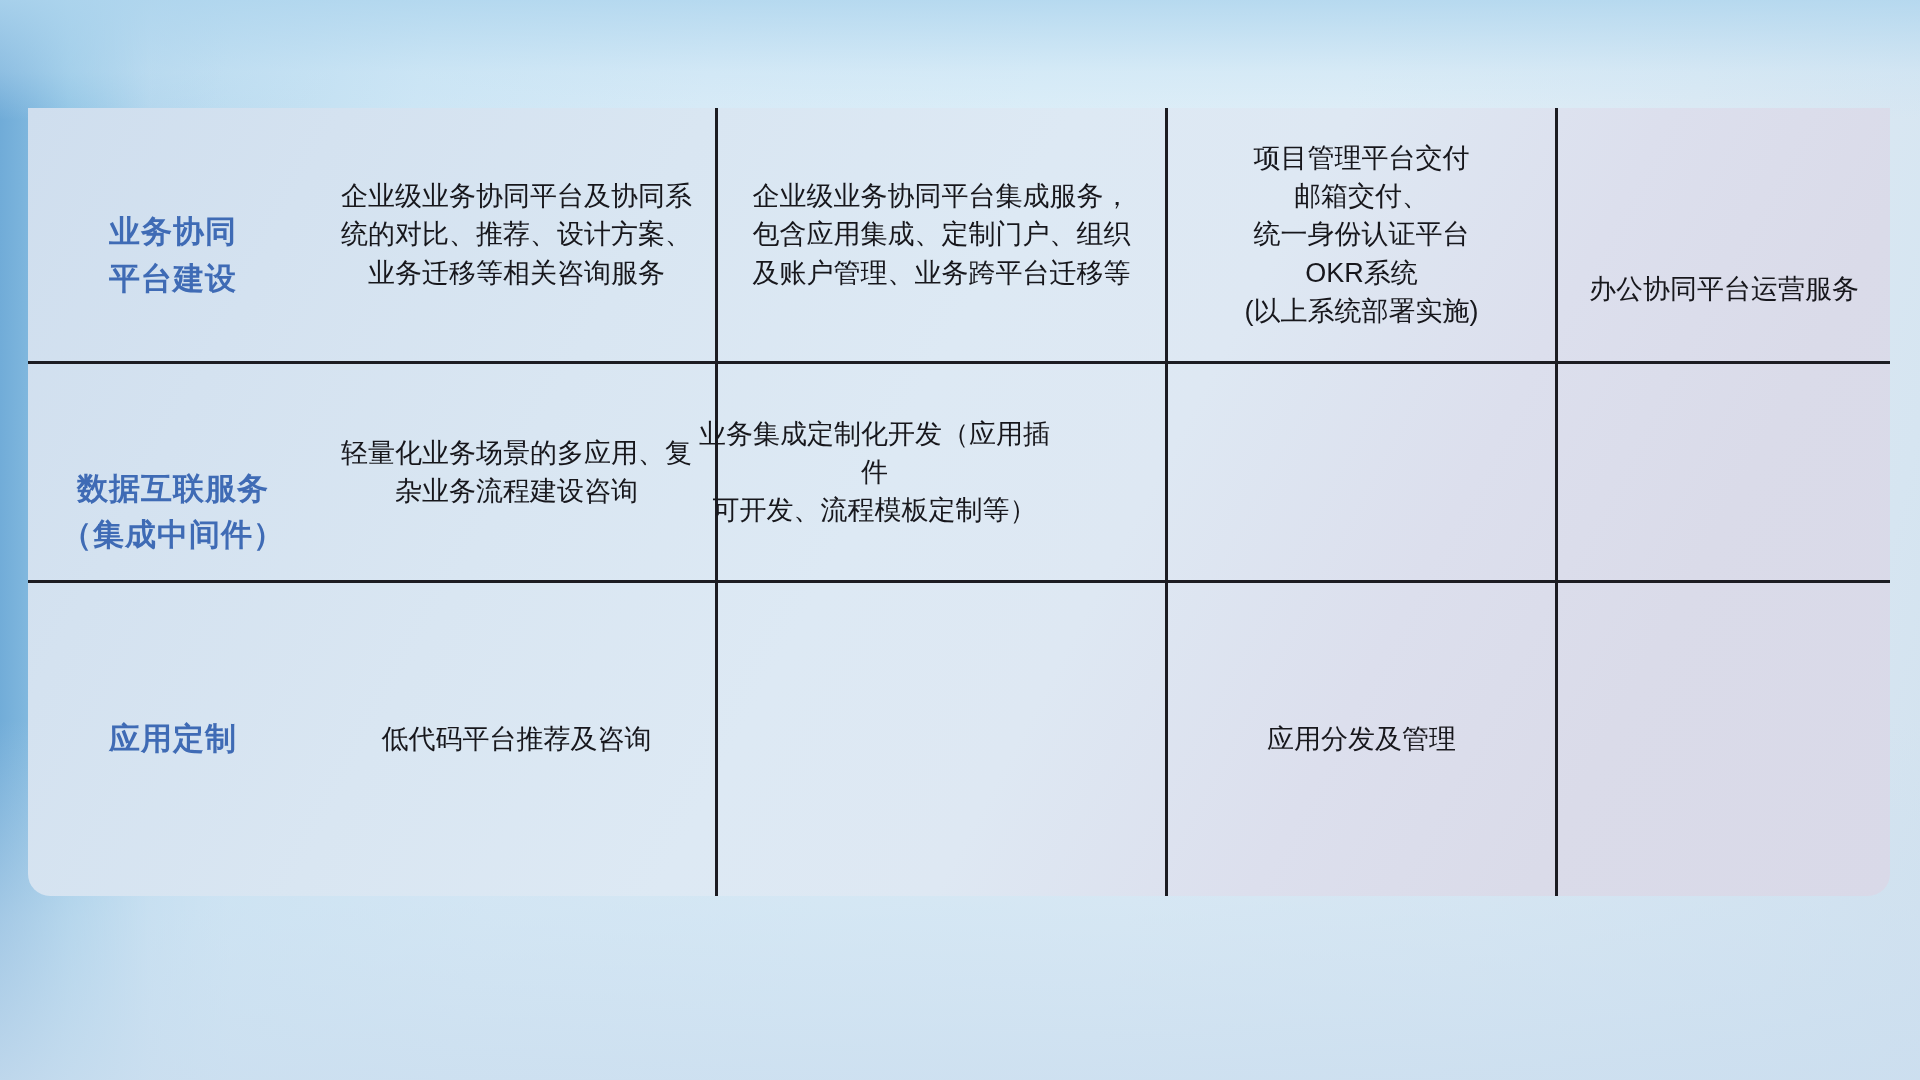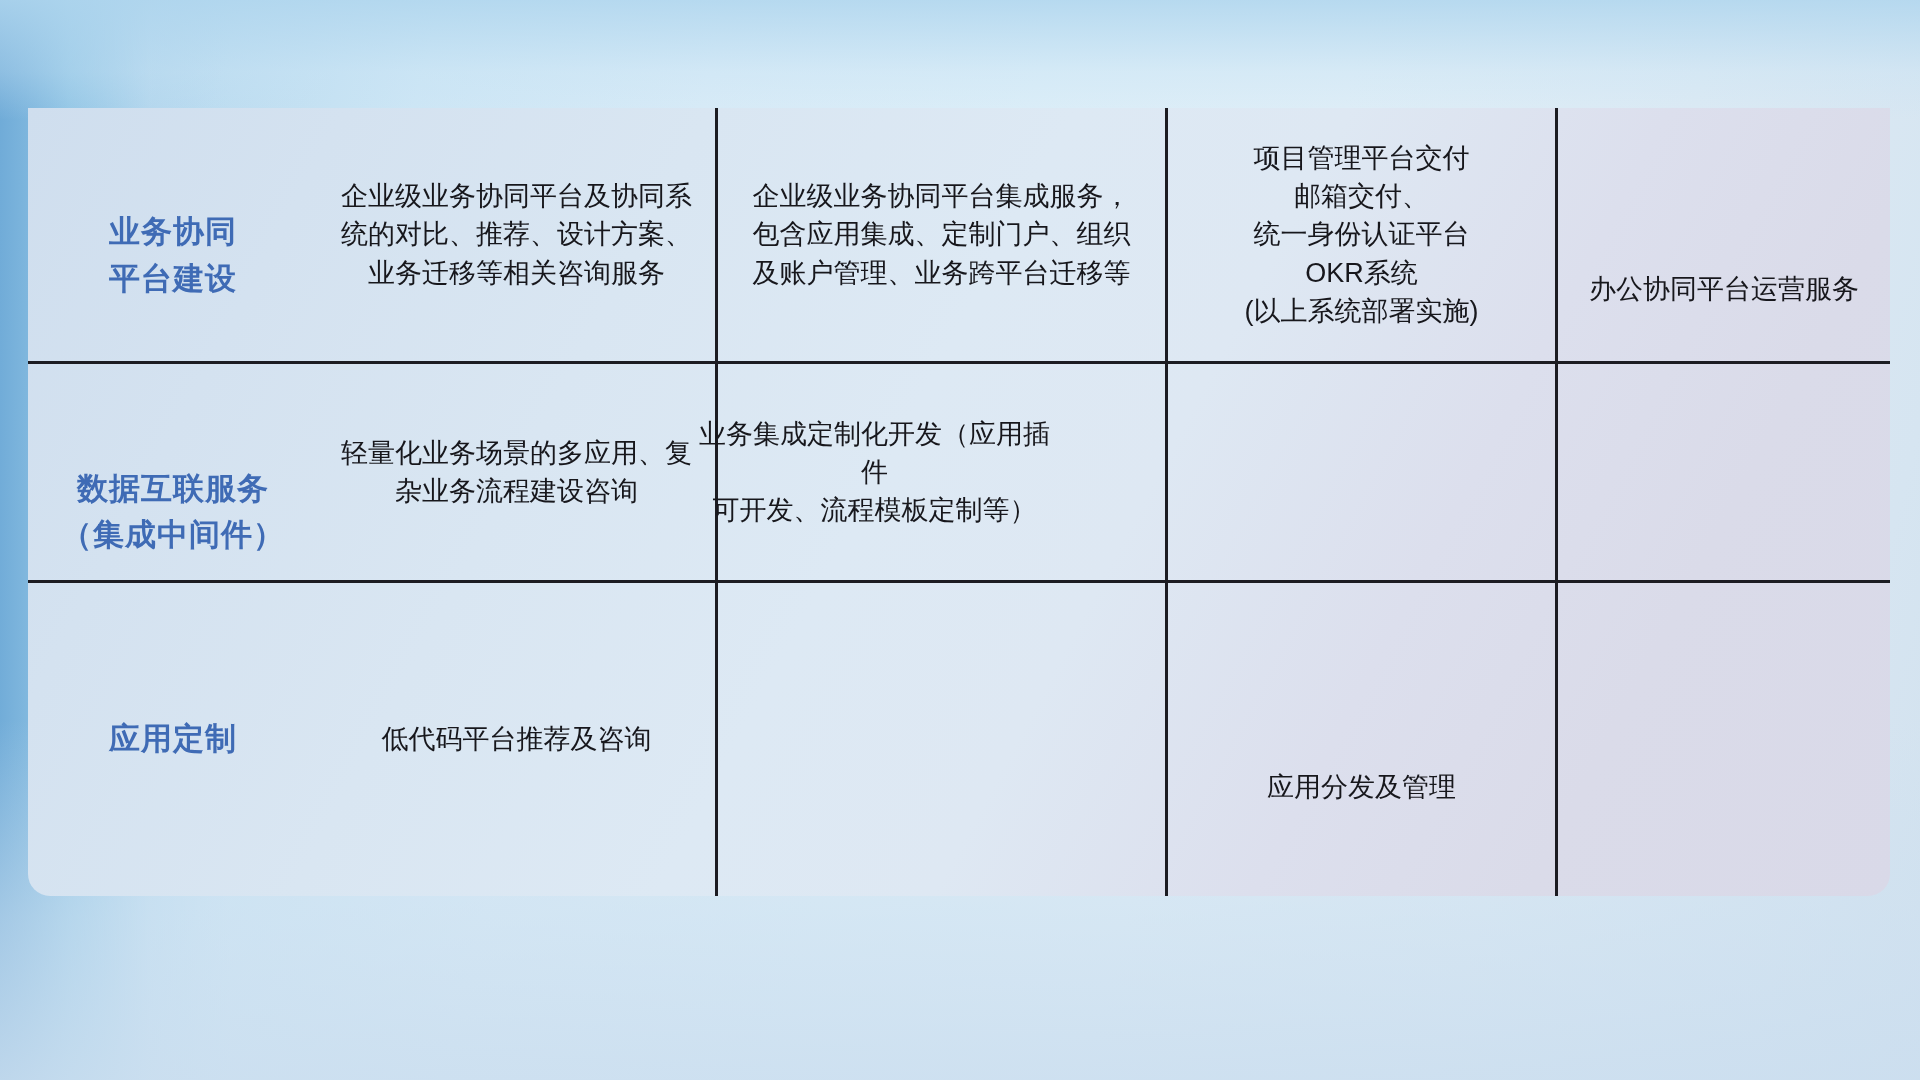--- a/index.html
+++ b/index.html
@@ -220,21 +220,21 @@
     <div class="bcell" style="left:1530px;top:256px;width:332px;height:216px;">
       <span class="txt"></span>
     </div>
 
     <div class="bcell cat" style="left:0px;top:475px;width:290px;height:313px;">
       <span class="txt">应用定制</span>
     </div>
     <div class="bcell" style="left:290px;top:475px;width:397px;height:313px;">
       <span class="txt">低代码平台推荐及咨询</span>
     </div>
-    <div class="bcell" style="left:1140px;top:475px;width:387px;height:313px;margin-top:48px;">
+    <div class="bcell" style="left:1140px;top:475px;width:387px;height:313px;">
       <span class="txt">应用分发及管理</span>
     </div>
     <div class="bcell" style="left:1530px;top:475px;width:332px;height:313px;">
       <span class="txt"></span>
     </div>
 
   </div>
 </div>
 
 </body></html>

